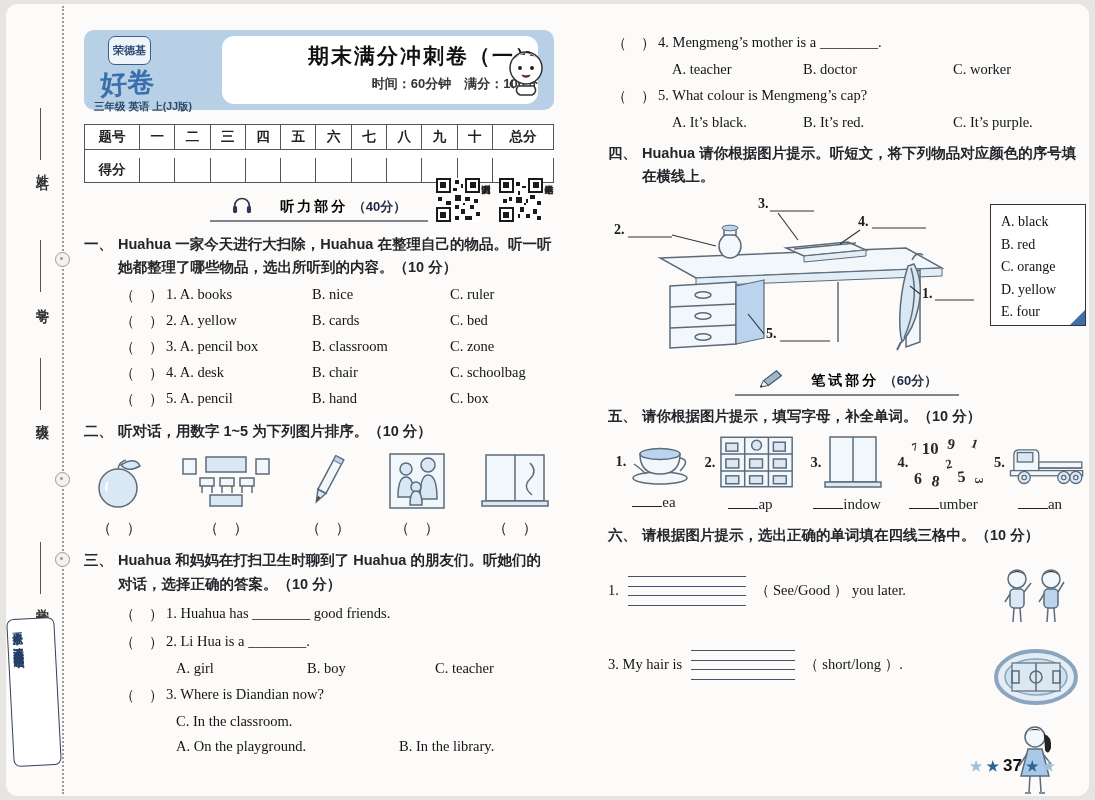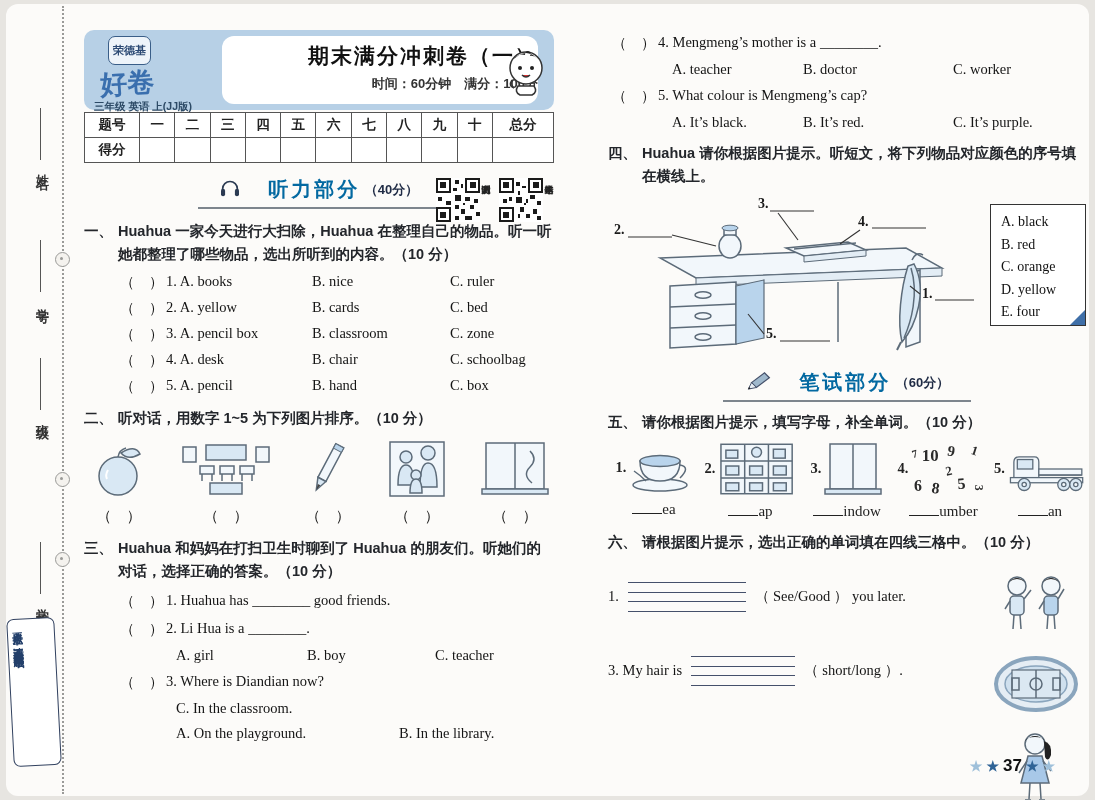--- a/index.html
+++ b/index.html
@@ -37,34 +37,34 @@
   .logo{font-size:27px;font-weight:bold;color:#3a6fae;transform:rotate(-4deg);
         margin:-2px 0 0 6px;font-family:"Liberation Sans",sans-serif;}
   .edition{font-size:10.5px;font-weight:bold;color:#2c4a66;margin-top:1px;}
   .titlebox{position:absolute;left:138px;top:6px;width:316px;height:68px;background:#fff;
             border-radius:12px;text-align:right;padding-top:6px;box-sizing:border-box;}
   .extitle{font-size:21px;font-weight:bold;color:#111;letter-spacing:2px;}
   .exmeta{font-size:13px;color:#333;margin-top:5px;font-weight:bold;}
   .mascot{position:absolute;right:2px;top:14px;}
 
   
-  .stable{margin-top:2px;border-top:1.5px solid #555;border-left:1.5px solid #555;
-          display:flex;flex-direction:column;background:#fff;}
+  .stable{margin-top:14px;border-top:1.5px solid #555;border-left:1.5px solid #555;
+          display:flex;flex-direction:column;background:#fff;gap:8px;}
   .strow{display:flex;height:25px;}
   .stcell{border-right:1.5px solid #555;border-bottom:1.5px solid #555;flex:1;
           display:flex;align-items:center;justify-content:center;
           font-size:13.5px;font-weight:bold;color:#222;}
   .stcell.first{flex:none;width:54px;}
   .stcell.last{flex:none;width:60px;font-family:Liberation Serif, serif;}
 
   
   .secbanner{text-align:center;margin-top:13px;}
   .secbanner .inner{display:inline-block;border-bottom:2.5px solid #7d858d;
         padding:0 22px 4px 22px;}
-  .sectitle{font-size:20px;font-weight:bold;color:#0369a1;letter-spacing:3px;vertical-align:middle;padding-left:24px;}
+  .sectitle{font-size:14px;font-weight:bold;color:#000000;letter-spacing:3px;vertical-align:middle;padding-left:24px;}
   .secscore{font-size:13px;font-weight:bold;color:#1f2b45;vertical-align:middle;}
   .qr-area{position:absolute;right:0;top:148px;display:flex;gap:8px;}
   .qr-item{display:flex;align-items:flex-start;gap:1px;}
   .qr-label{writing-mode:vertical-rl;font-size:9px;font-weight:bold;color:#222;line-height:10px;}
 
   
   .qtitle{display:flex;margin-top:11px;font-size:14.5px;font-weight:bold;color:#23262b;
           line-height:1.6;}
   .qnum{flex:none;width:34px;}
   .qtext{flex:1;}

